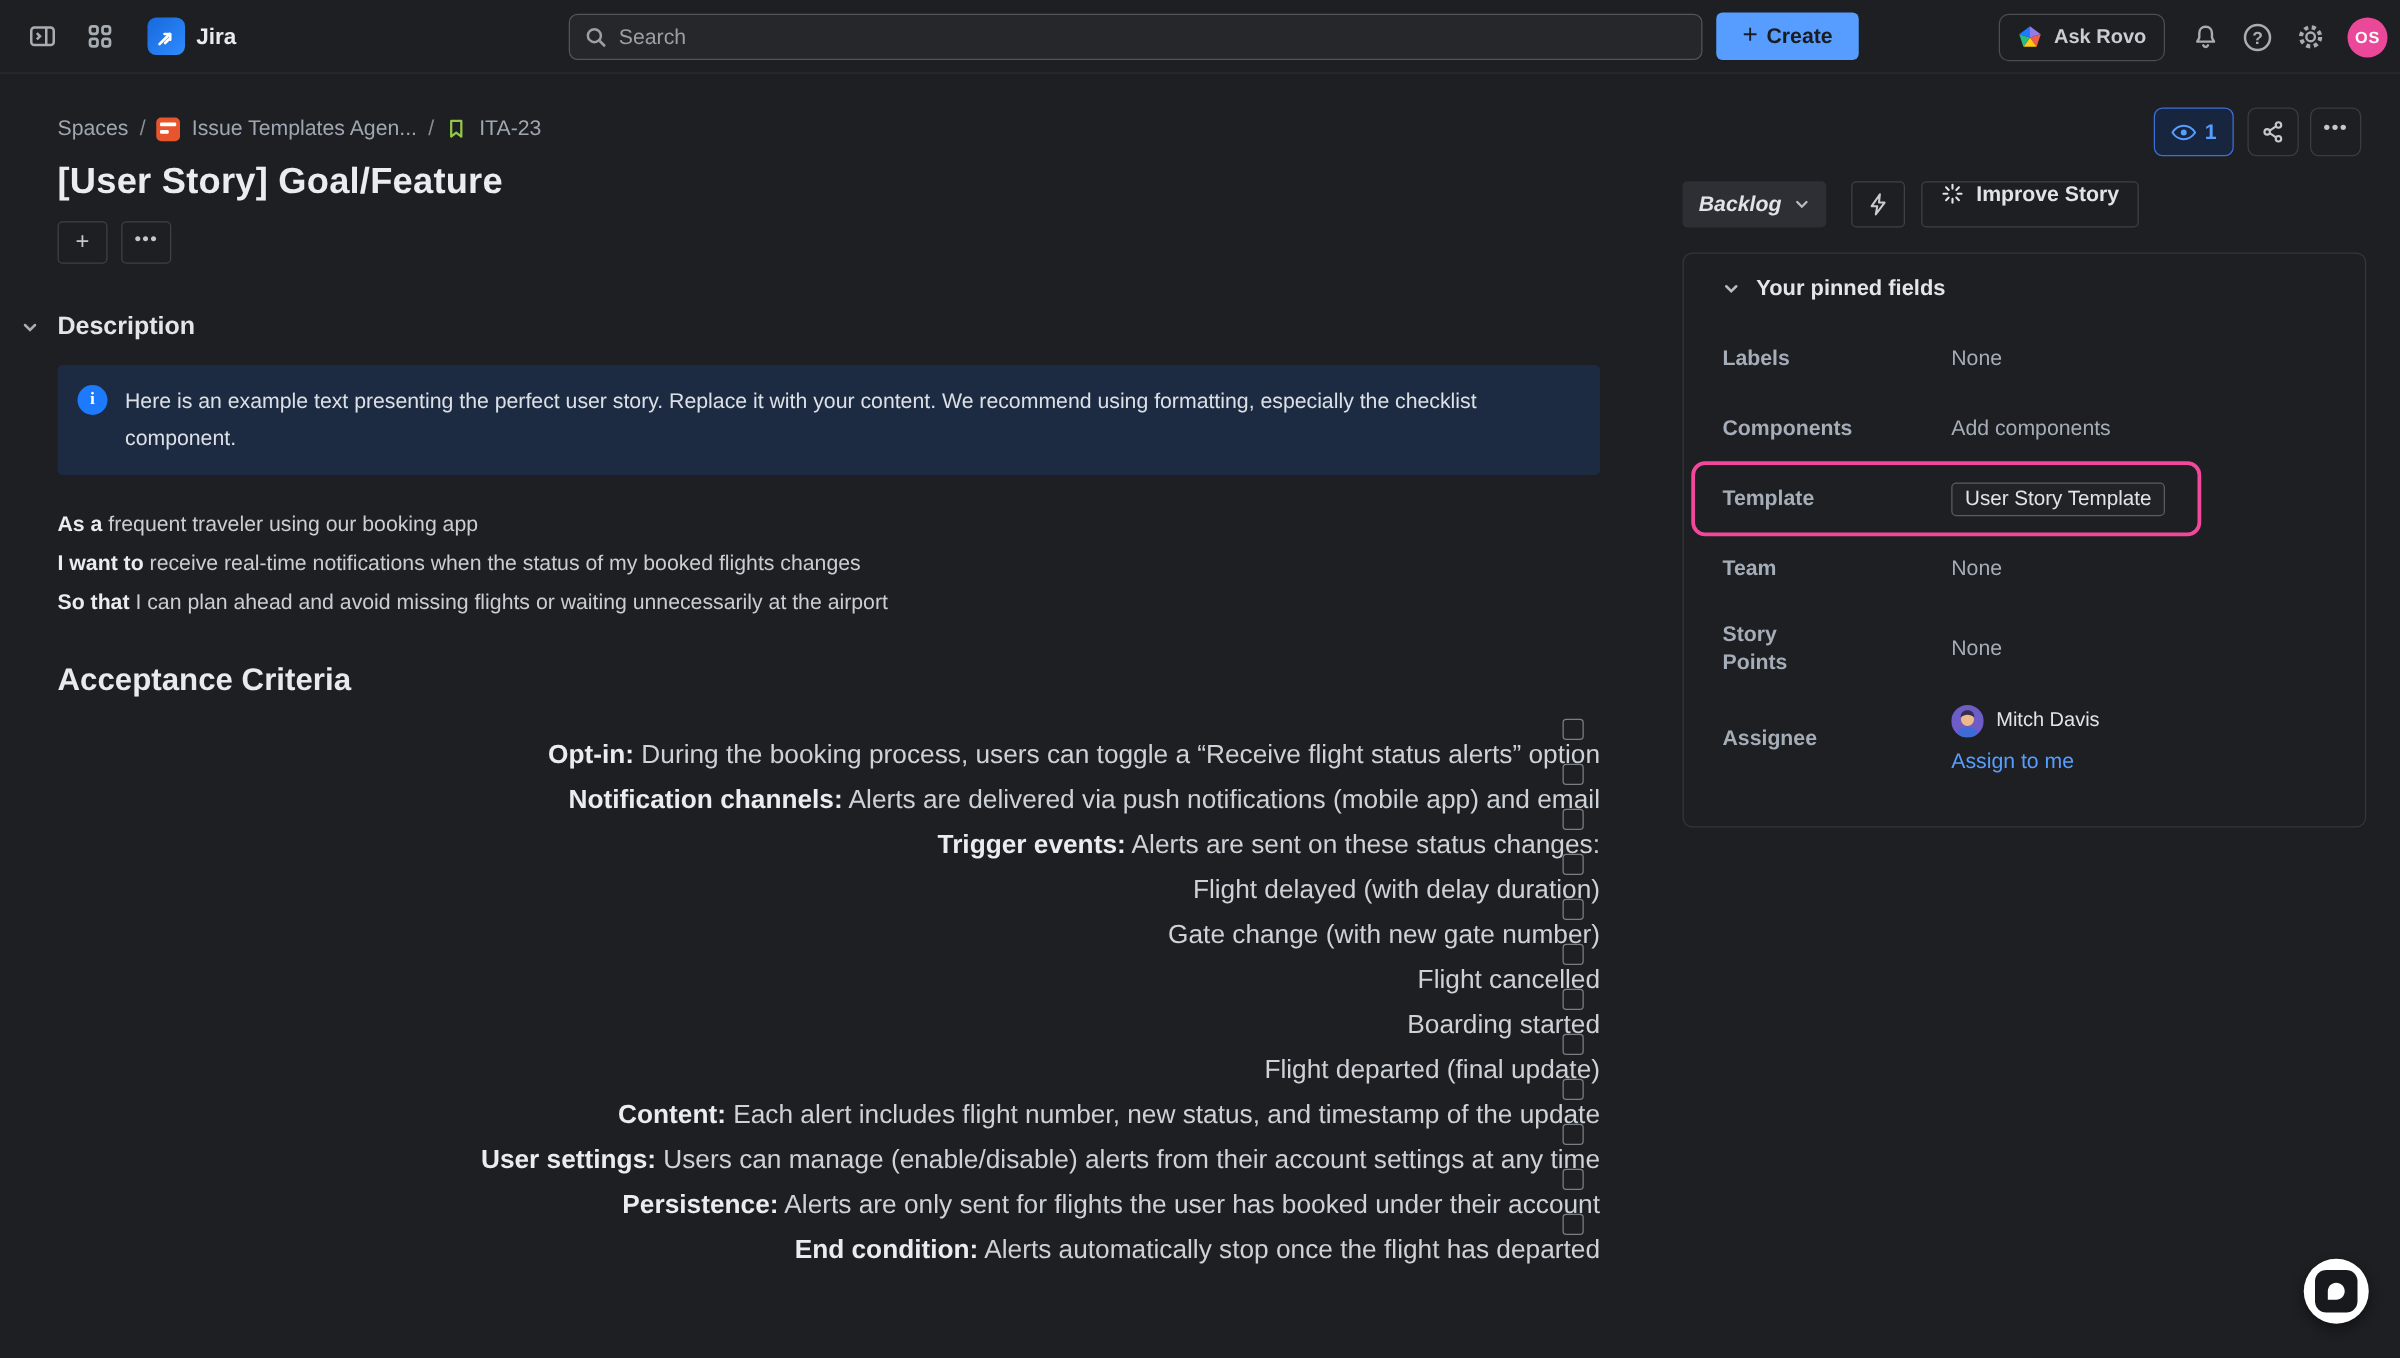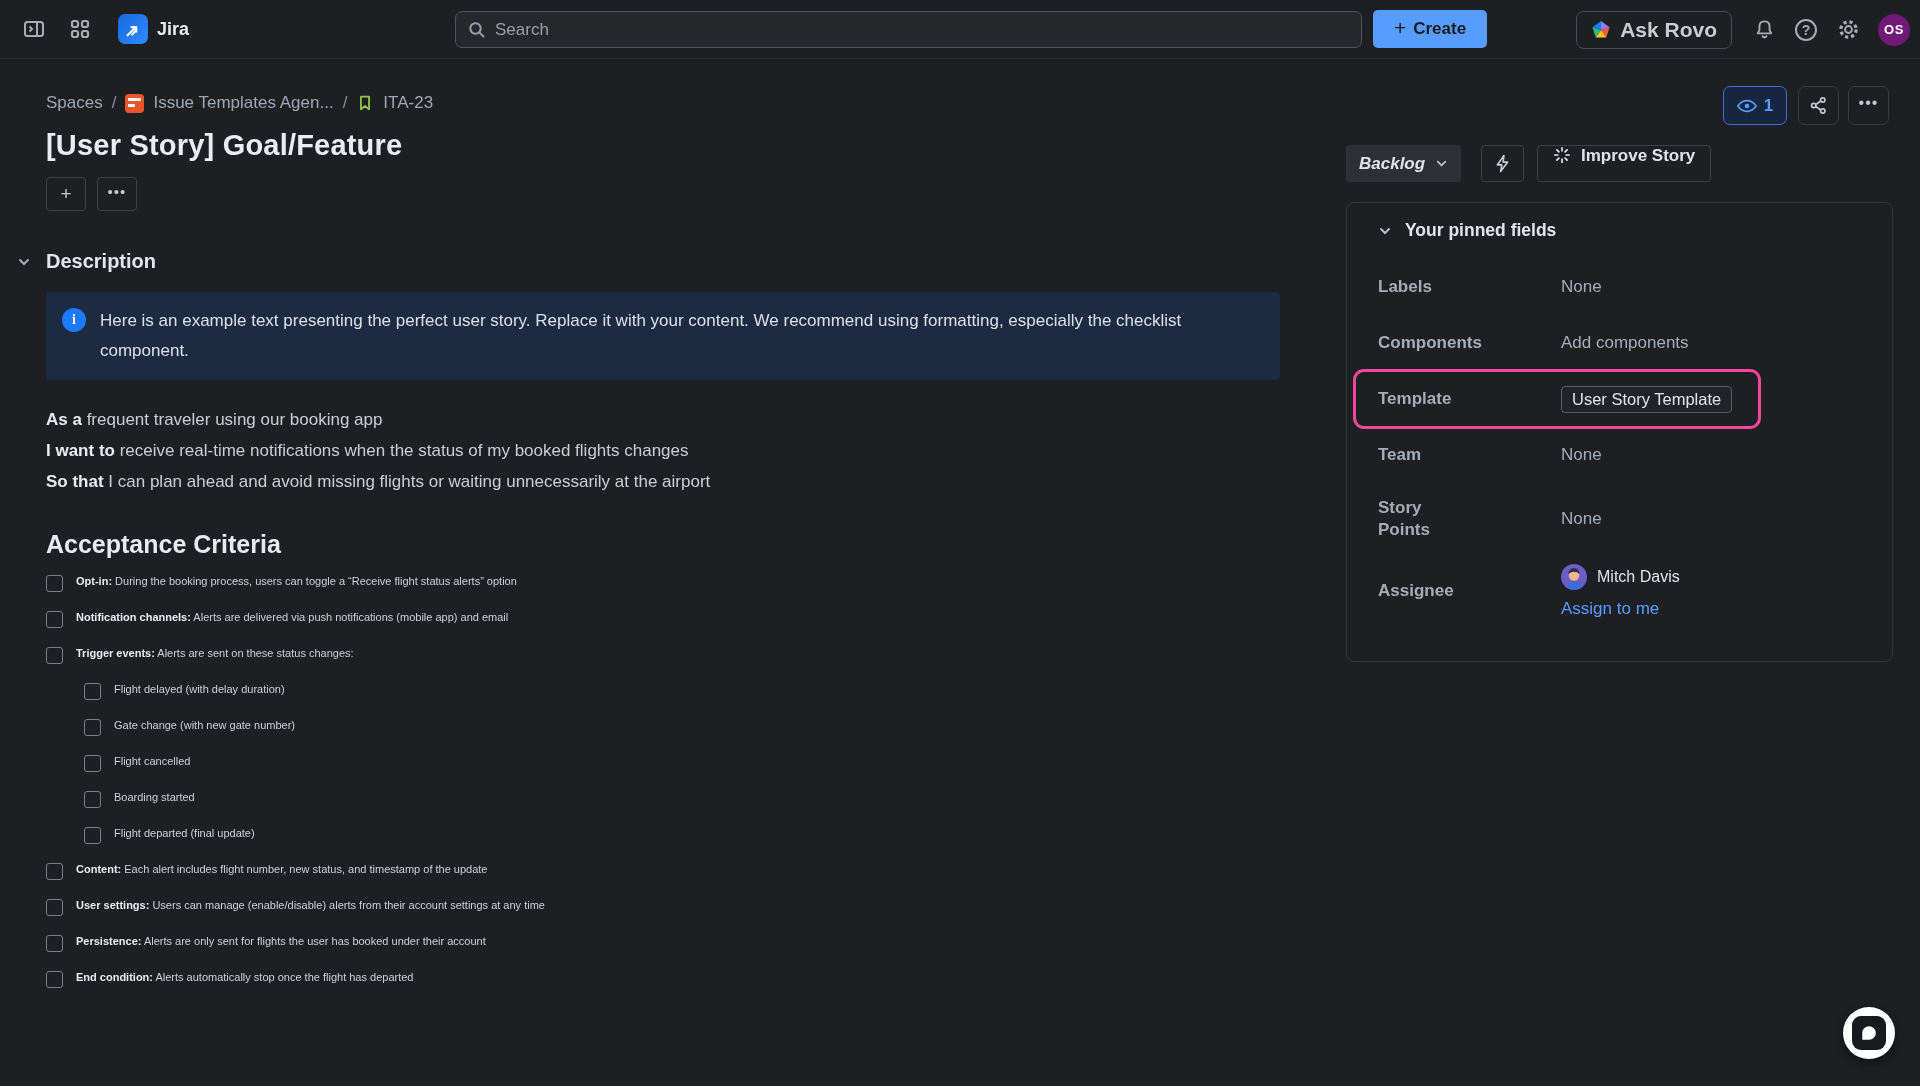--- a/index.html
+++ b/index.html
@@ -45,24 +45,24 @@
     background:#579DFF; color:#1A1C1F; border:none; border-radius:5px;
     font-size:17px; font-weight:700; display:flex; align-items:center; justify-content:center; gap:7px;
     cursor:pointer; font-family:"Liberation Sans",sans-serif;
   }
   .create-btn .plus { font-size:21px; font-weight:400; margin-top:-2px; }
 
   .nav-right { position:absolute; right:10px; top:0; height:59px; display:flex; align-items:center; gap:6px; }
   .ask-rovo {
     height:38px; border:1px solid #4A4D53; background:transparent; border-radius:8px;
     display:flex; align-items:center; gap:9px; padding:0 14px; cursor:pointer;
-    color:#C9CDD3; font-size:21px; font-weight:700; font-family:"Liberation Sans",sans-serif; margin-right:8px;
+    color:#C9CDD3; font-size:16px; font-weight:700; font-family:"Liberation Sans",sans-serif; margin-right:8px;
   }
   .avatar {
-    width:32px; height:32px; border-radius:50%; background:#701a75; color:#FFFFFF;
+    width:32px; height:32px; border-radius:50%; background:#ec4899; color:#FFFFFF;
     font-size:13px; font-weight:700; display:flex; align-items:center; justify-content:center;
     letter-spacing:.5px; cursor:pointer; margin-left:6px;
   }
   .help-circle {
     width:22px; height:22px; border:2px solid #A8ADB4; border-radius:50%;
     display:flex; align-items:center; justify-content:center;
     font-size:14px; font-weight:700; color:#A8ADB4;
   }
 
   
@@ -100,21 +100,21 @@
   }
   .info-text { font-size:17px; line-height:30px; color:#DCE0E6; max-width:1150px; }
 
   .story-block { margin-top:24px; font-size:17px; line-height:31px; }
   .story-line b { color:#E9ECF0; }
   .story-line span { color:#C9CED5; }
 
   .ac-heading { margin-top:33px; font-size:25px; font-weight:700; color:#E7EAEF; }
 
   .checklist { margin-top:16px; }
-  .check-row { display:flex; align-items:flex-start; height:36px; font-size:11px; }
+  .check-row { display:flex; align-items:flex-end; height:36px; font-size:21px;flex-direction:column; }
   .check-row.indent1 { margin-left:38px; }
   .checkbox {
     width:17px; height:17px; border:1.5px solid #7A7F86; border-radius:3px; background:transparent;
     margin-right:13px; flex:0 0 auto; cursor:pointer;
   }
   .check-text b { color:#E9ECF0; }
   .check-text span { color:#CDD2D9; }
   .check-text b:empty { display:none; }
 
   

